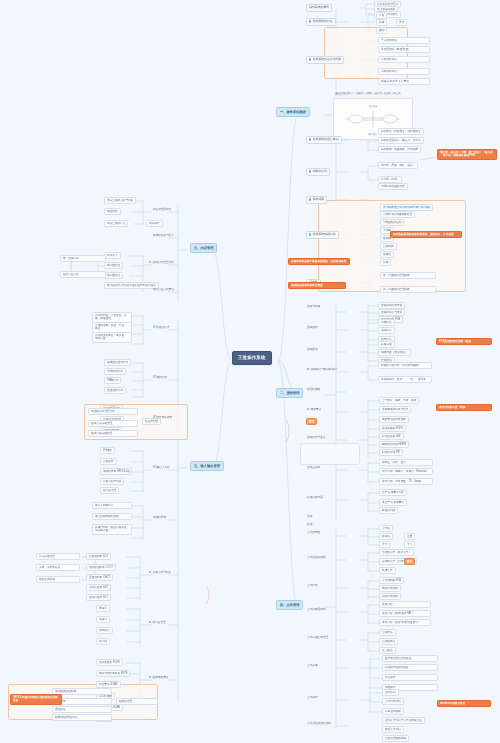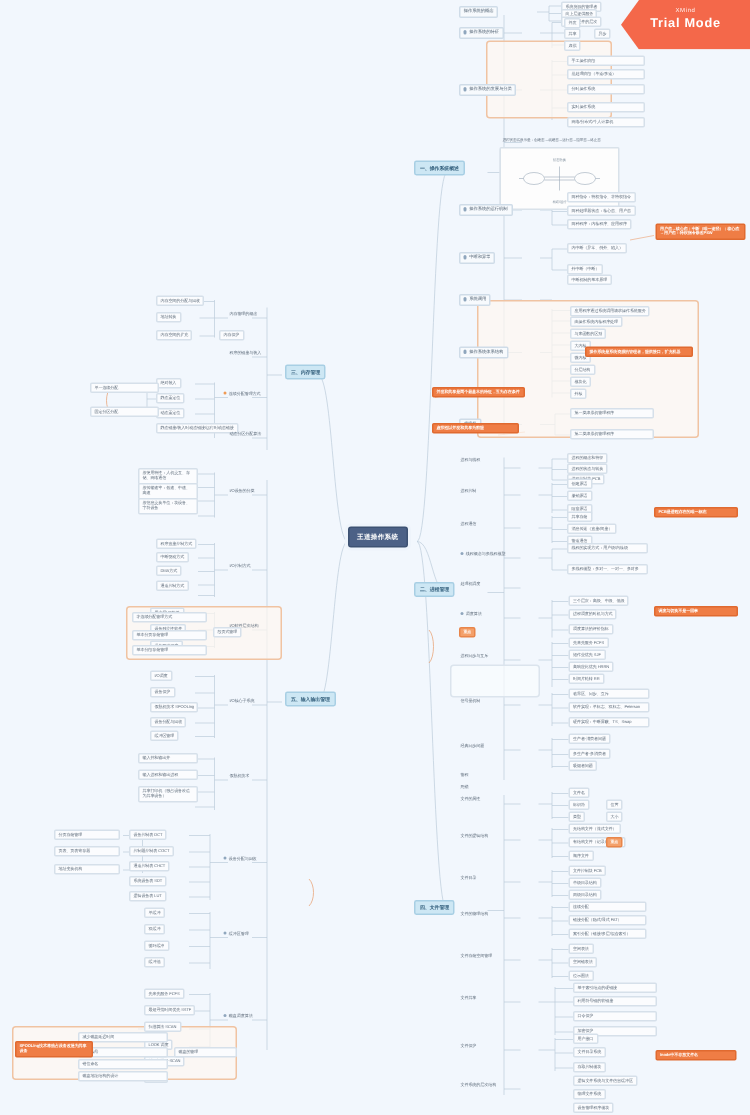--- a/index.html
+++ b/index.html
@@ -663,19 +663,15 @@
   <div class="nd hot wrap" style="left:10px;top:694px;width:52px;">SPOOLing技术将独占设备改造为共享设备</div>
   <div class="nd hot wrap" style="left:10px;top:334px;width:0px;height:0px;opacity:0;">寻道时间是磁盘读写中耗时最长的部分</div>
   <div class="nd hot wrap" style="left:60px;top:470px;width:0;height:0;opacity:0;">快表TLB命中可减少一次访存</div>
   <div class="nd hot wrap" style="left:60px;top:474px;width:0;height:0;opacity:0;">Belady异常只会出现在FIFO算法中</div>
   <div class="nd hot wrap" style="left:60px;top:478px;width:0;height:0;opacity:0;">信号量的P/V操作必须成对出现</div>
   <div class="nd hot wrap" style="left:60px;top:482px;width:0;height:0;opacity:0;">硬链接计数为0时才真正删除文件</div>
   <div class="nd lv3 plain" style="left:60px;top:486px;width:0;height:0;opacity:0;overflow:hidden;">虚拟内存</div>
   <div class="nd lv3 plain" style="left:60px;top:488px;width:0;height:0;opacity:0;overflow:hidden;">页面置换算法</div>
   <div class="nd lv3 plain" style="left:60px;top:490px;width:0;height:0;opacity:0;overflow:hidden;">页面分配策略</div>
 
-  <div id="ribbon">
-    <div class="x">XMind</div>
-    <div class="t">Trial Mode</div>
-  </div>
 
 
 </div>
 
 </body></html>

